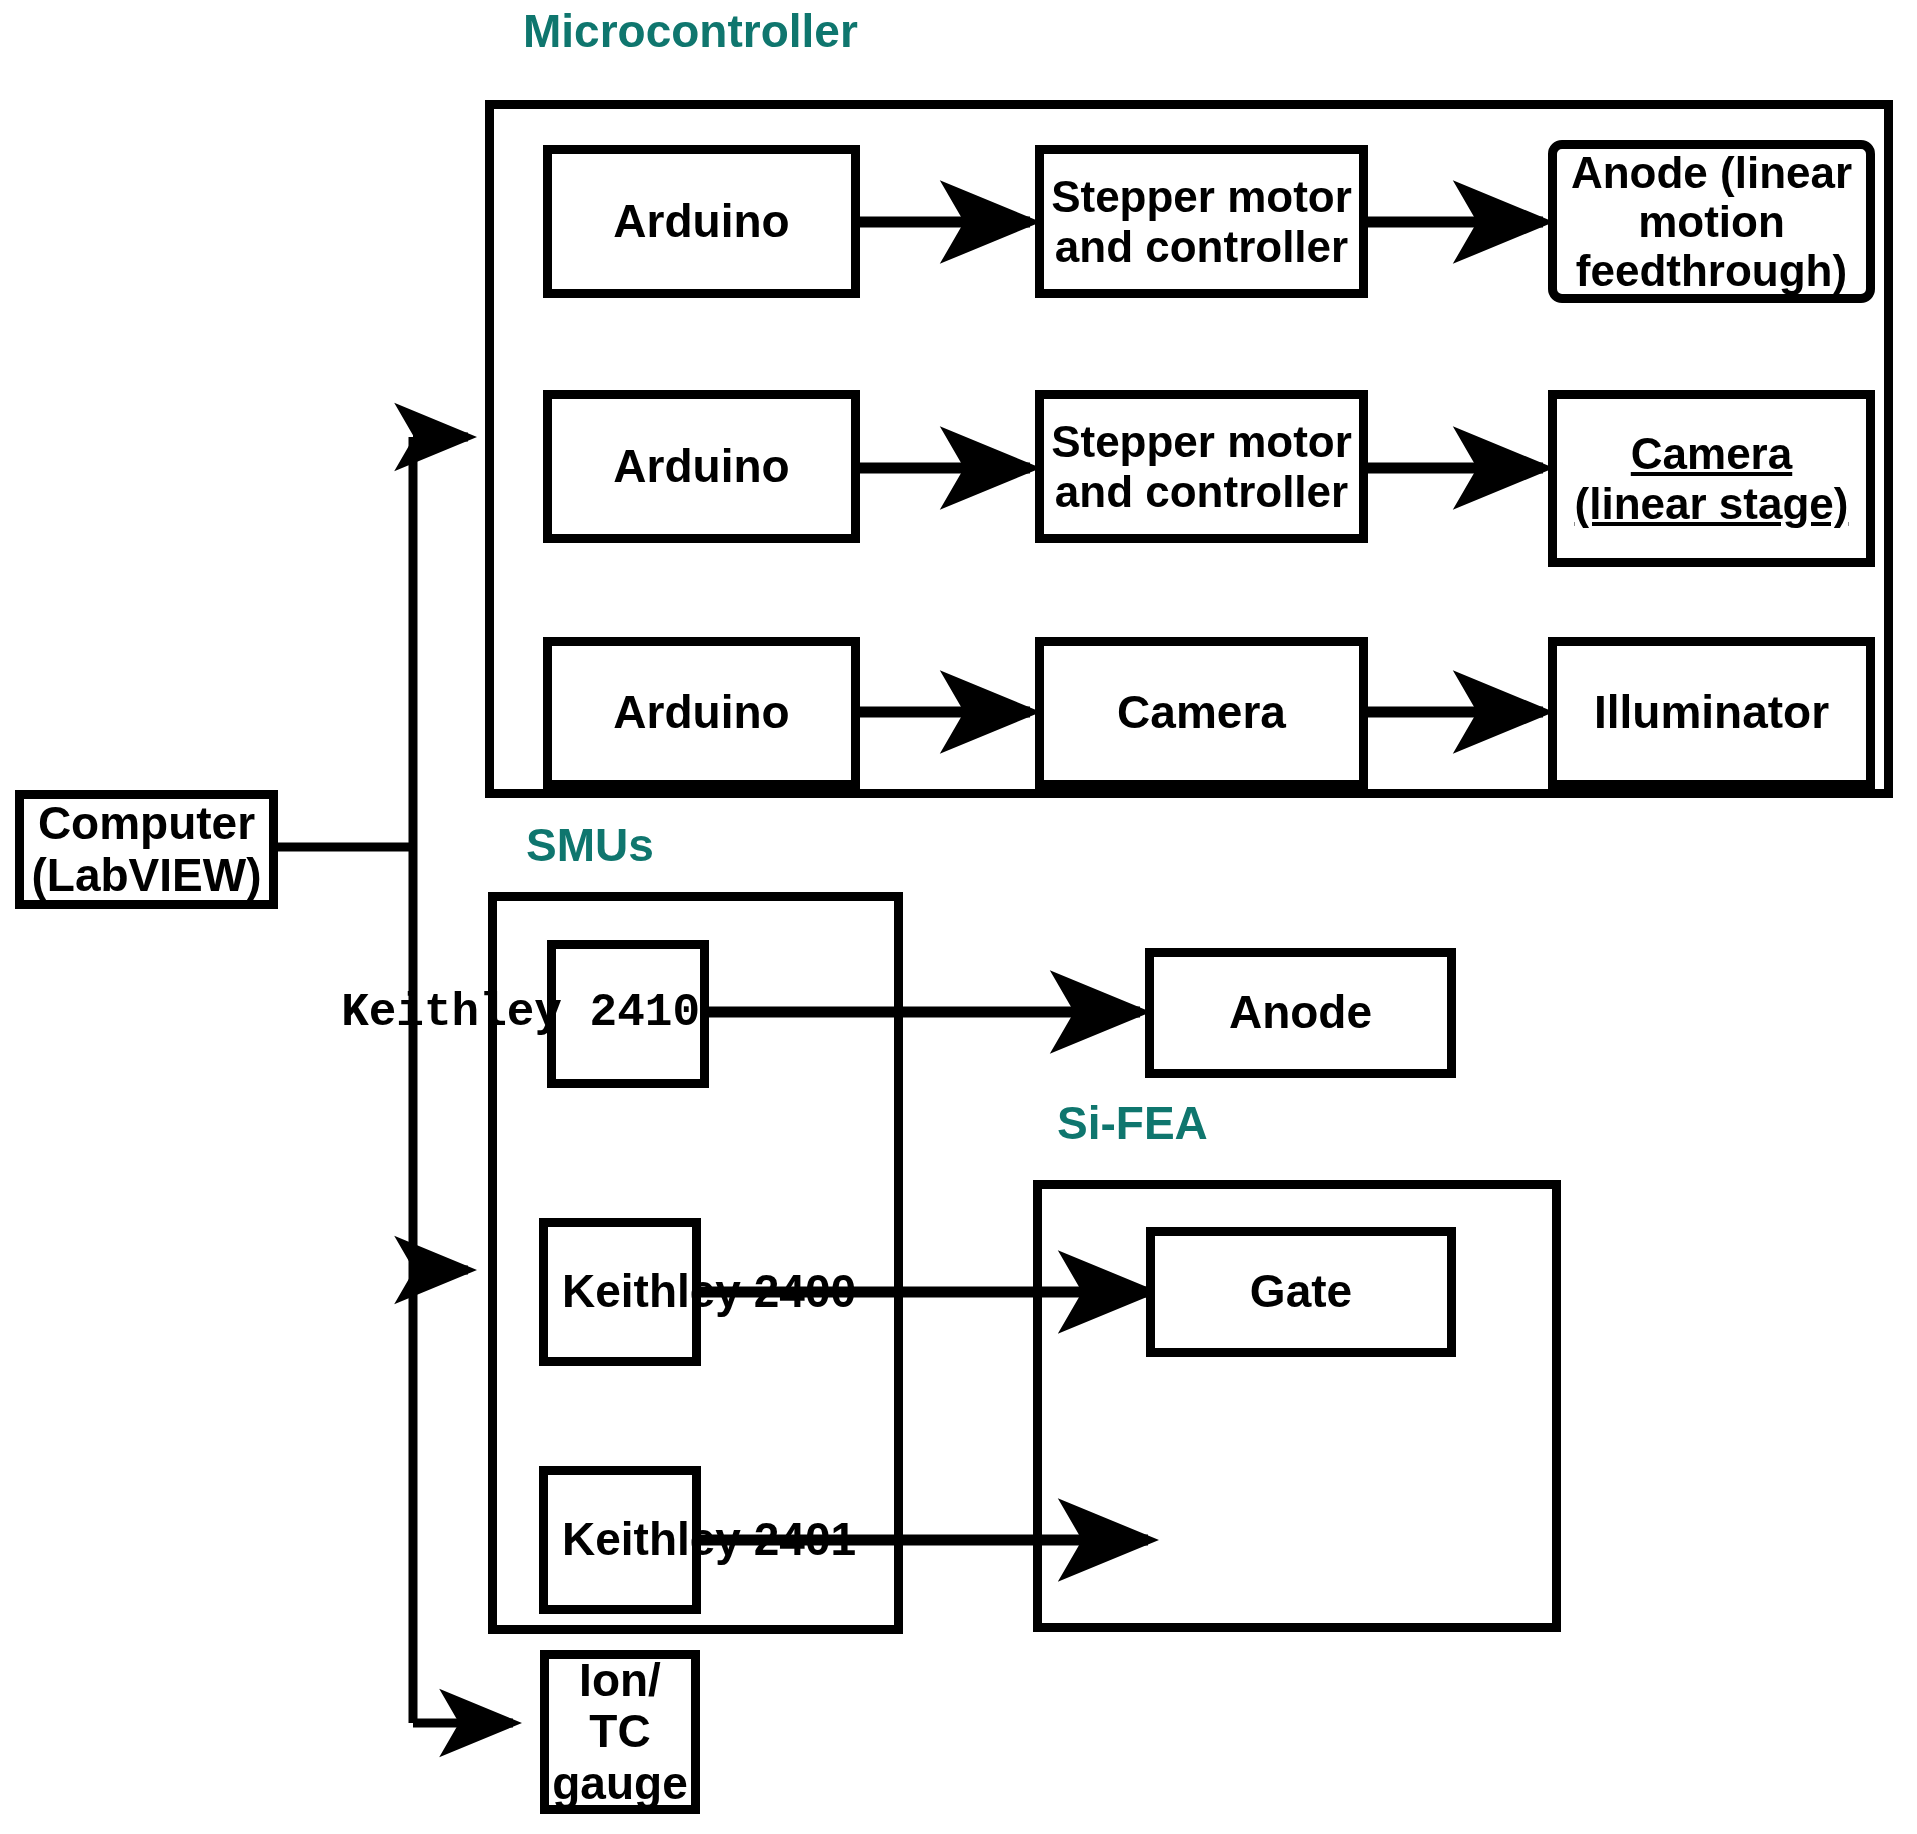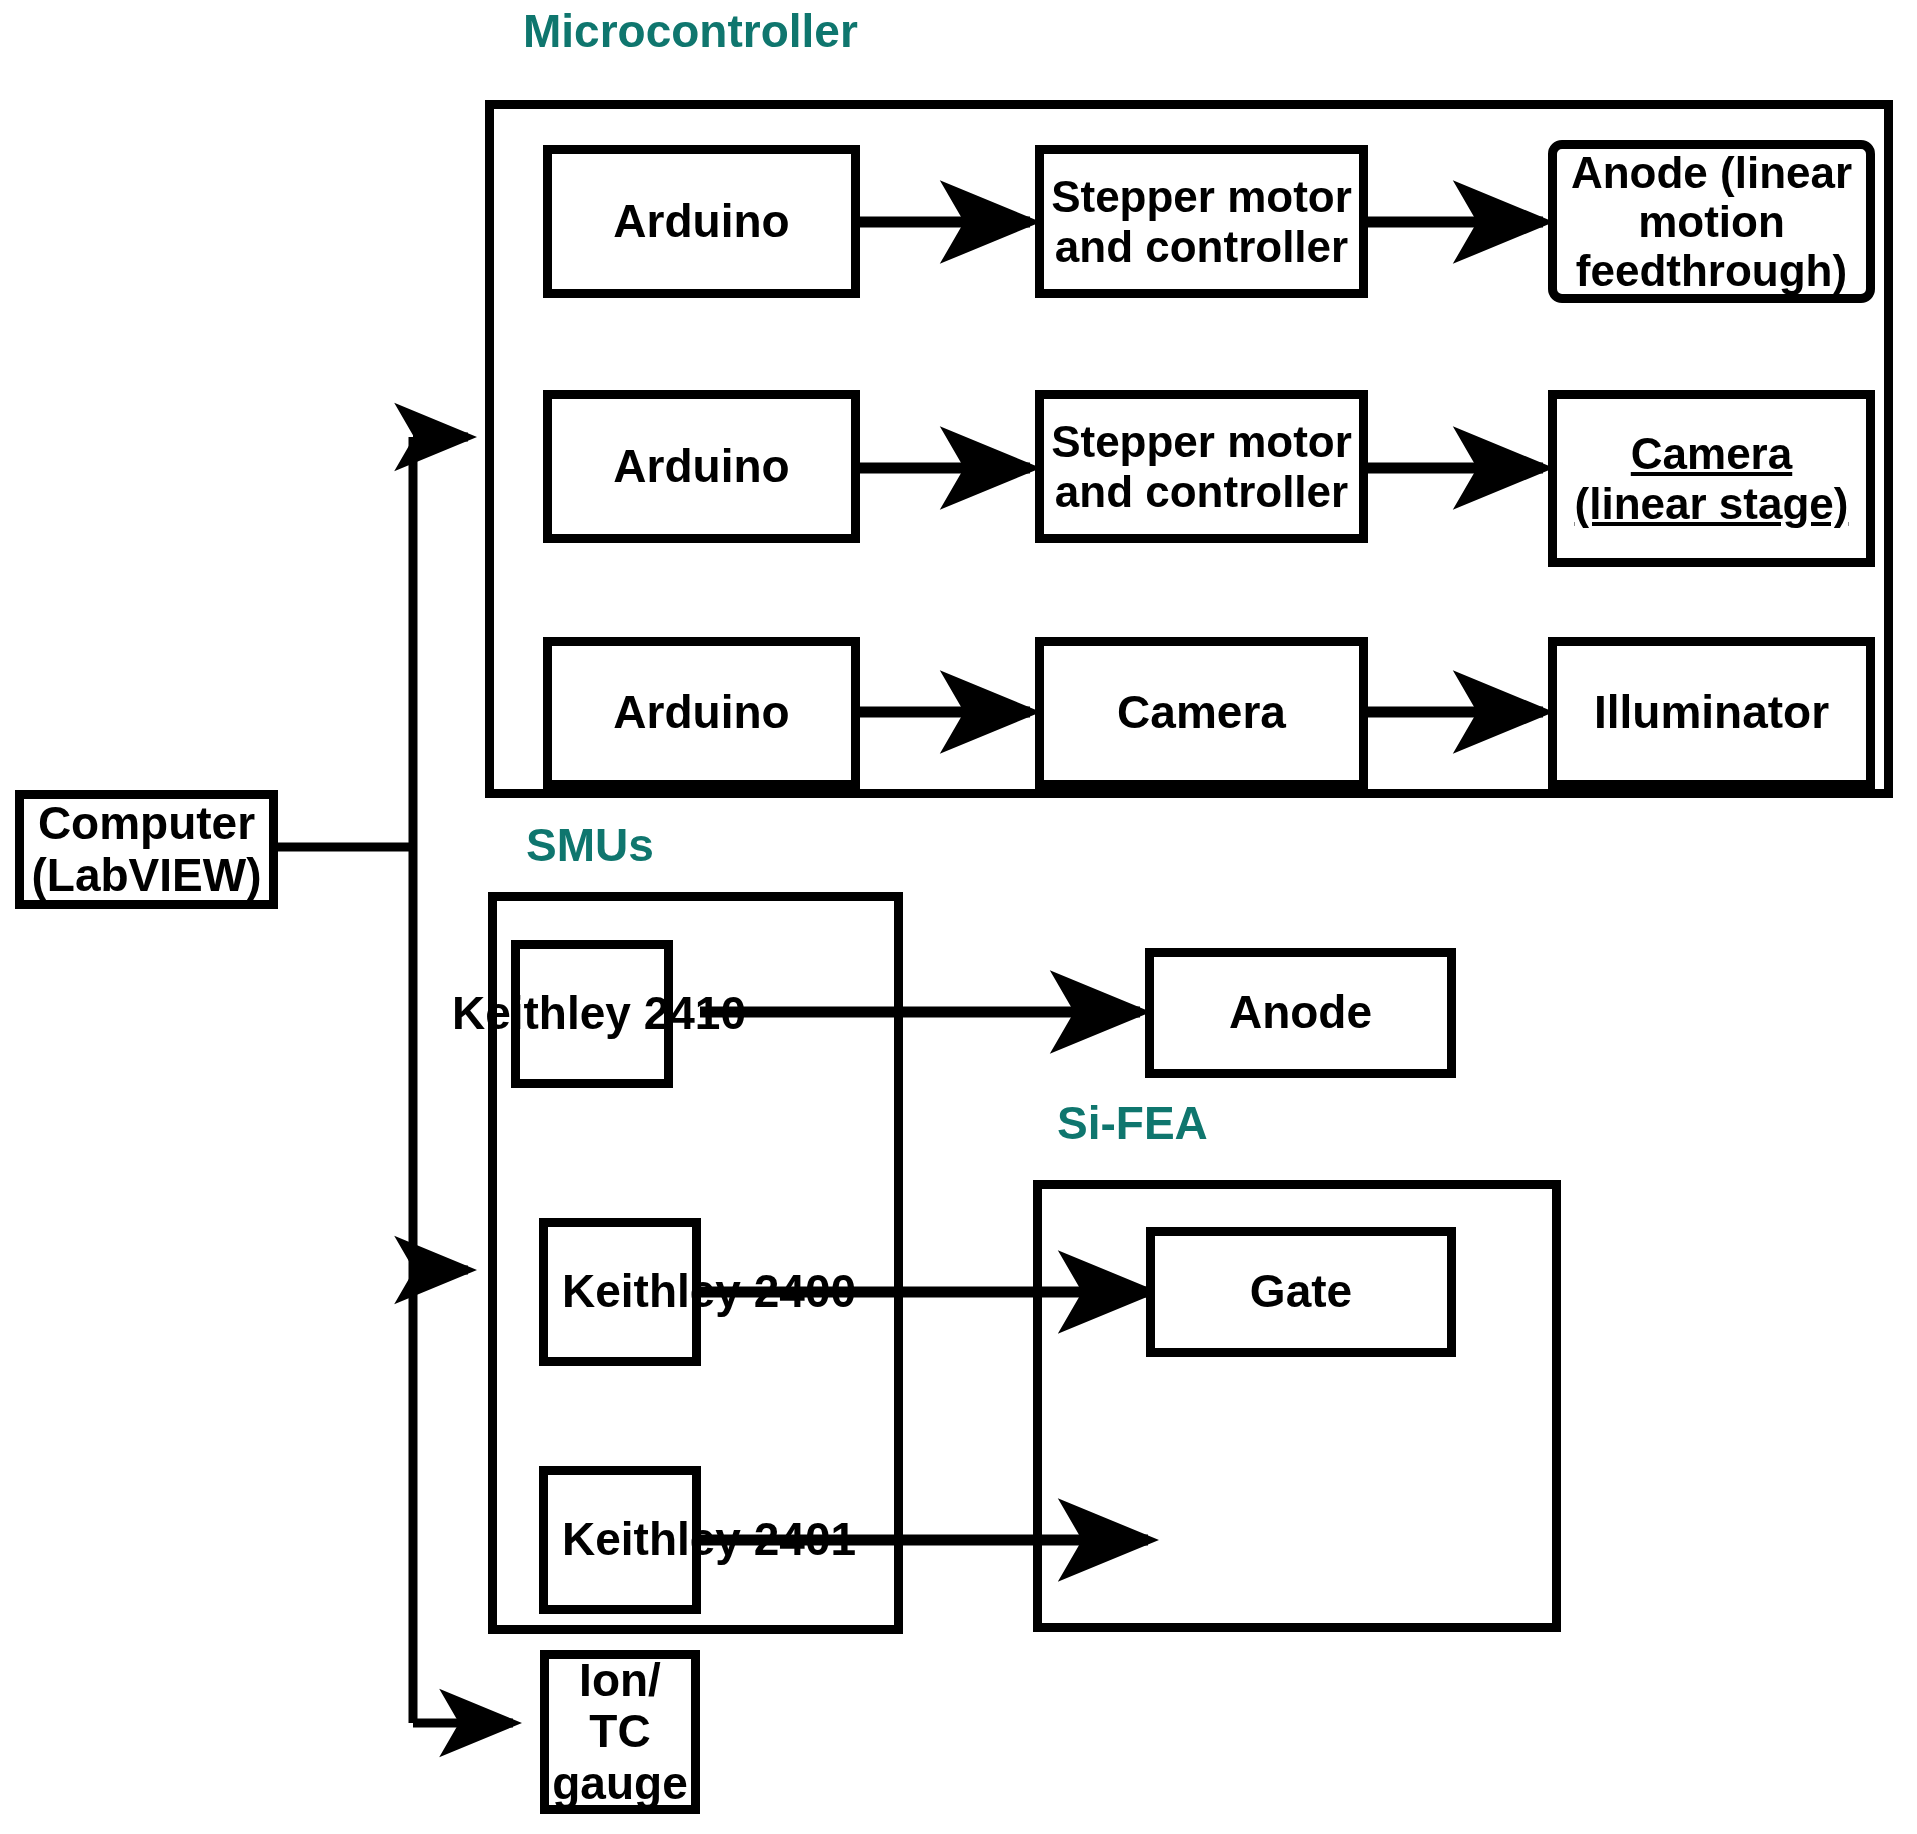--- a/index.html
+++ b/index.html
@@ -165,21 +165,21 @@
   <div class="node-box fs-46" style="left:543px; top:637px; width:317px; height:152px;">
     <span>Arduino</span>
   </div>
   <div class="node-box fs-46" style="left:1035px; top:637px; width:333px; height:152px;">
     <span>Camera</span>
   </div>
   <div class="node-box fs-46" style="left:1548px; top:637px; width:327px; height:152px;">
     <span>Illuminator</span>
   </div>
 
-  <div class="node-box fs-46" style="left:511px; top:940px; width:162px; height:148px; justify-content:center; padding-left:14px; overflow:visible; white-space:nowrap;">
+  <div class="node-box fs-46" style="left:547px; top:940px; width:162px; height:148px; justify-content:flex-end; padding-left:14px; overflow:visible; white-space:nowrap;font-family:Liberation Mono, monospace;">
     <span>Keithley 2410</span>
   </div>
   <div class="node-box fs-46" style="left:539px; top:1218px; width:162px; height:148px; justify-content:flex-start; padding-left:14px; overflow:visible; white-space:nowrap;">
     <span>Keithley 2400</span>
   </div>
   <div class="node-box fs-46" style="left:539px; top:1466px; width:162px; height:148px; justify-content:flex-start; padding-left:14px; overflow:visible; white-space:nowrap;">
     <span>Keithley 2401</span>
   </div>
 
   <div class="node-box fs-46" style="left:1145px; top:948px; width:311px; height:130px;">

